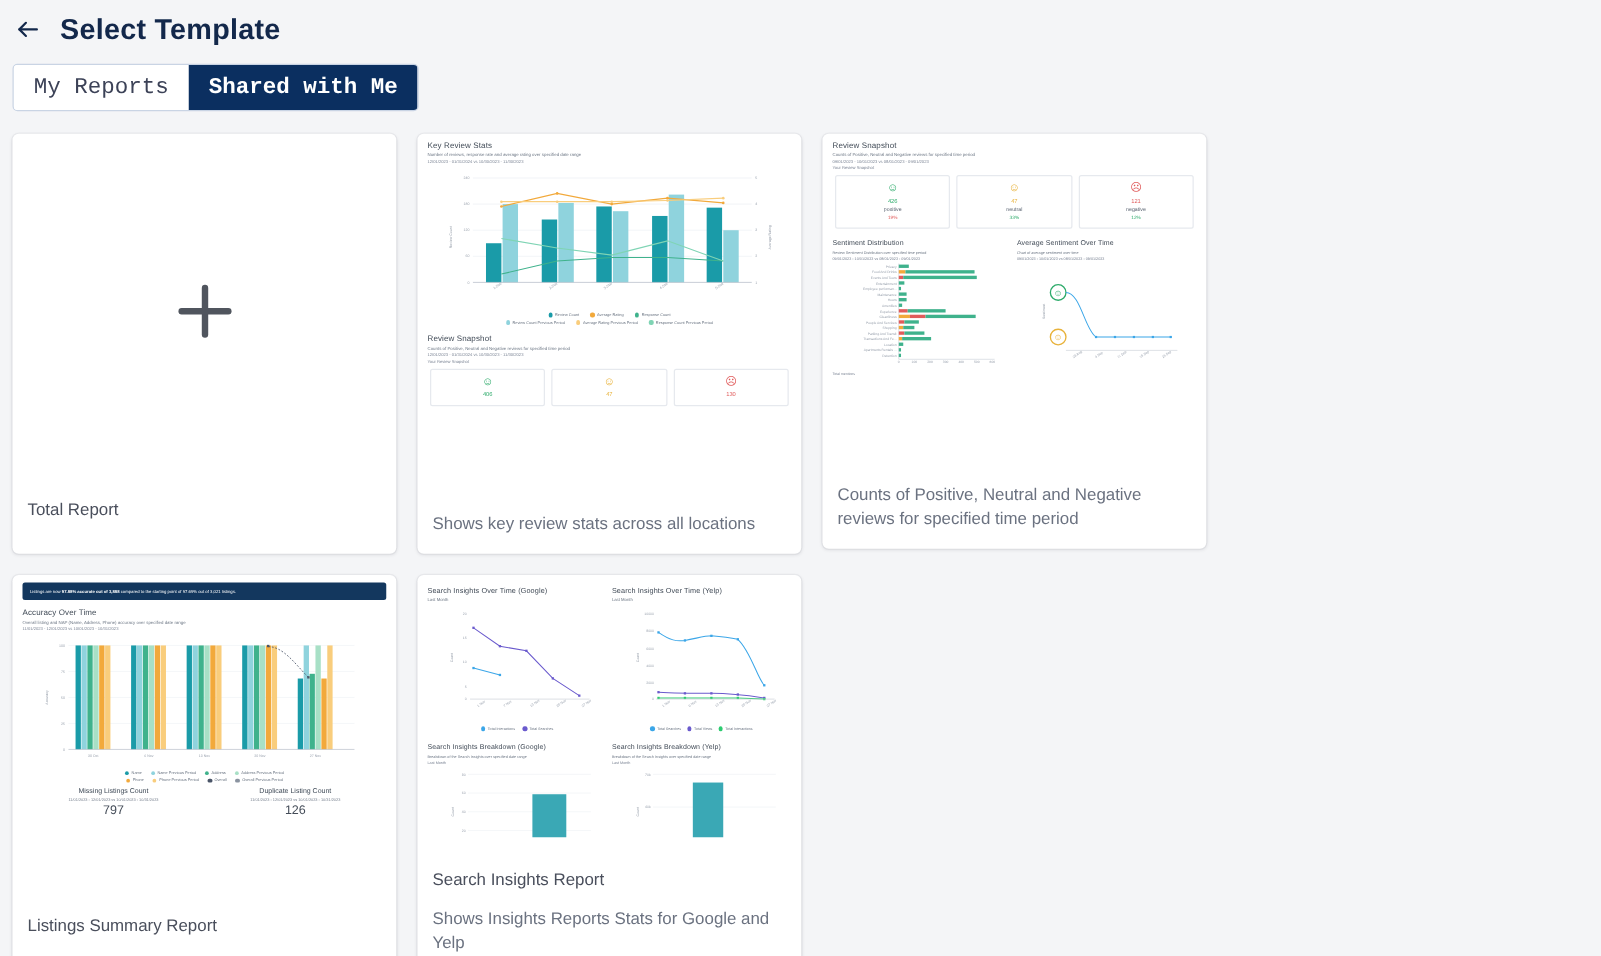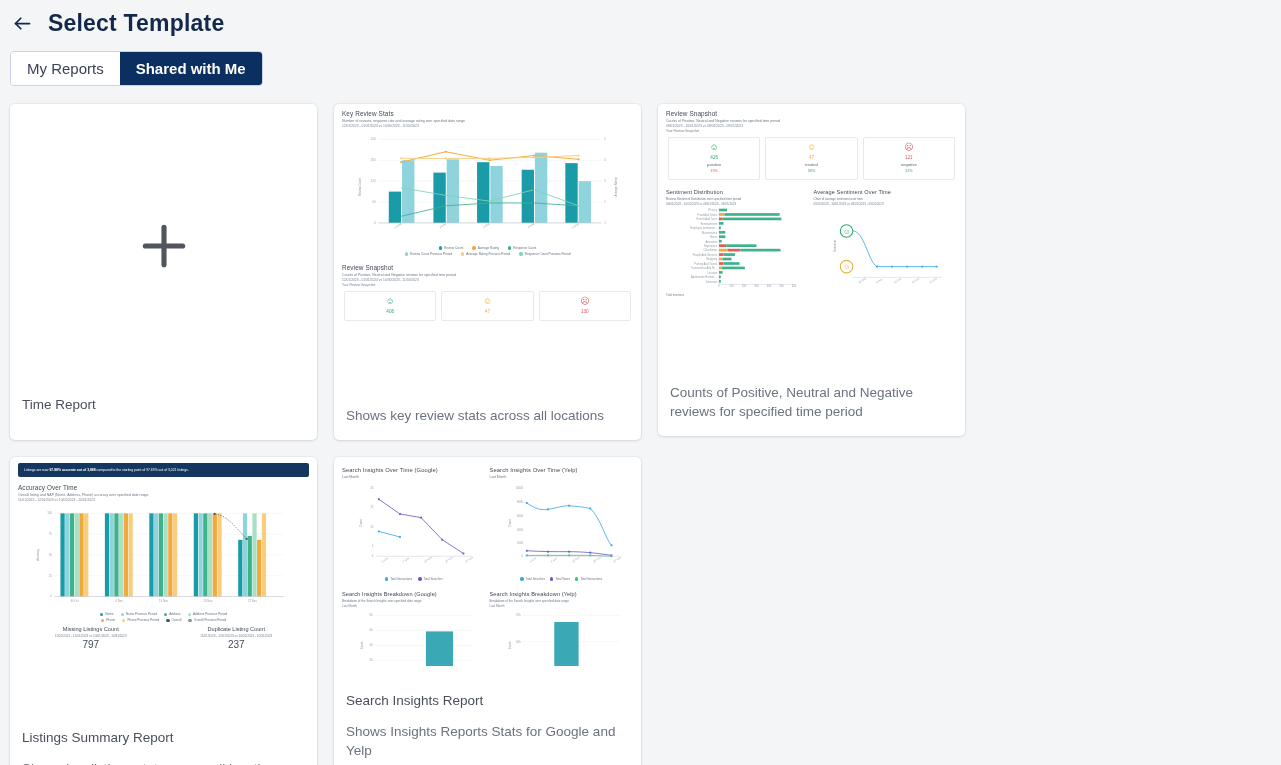--- a/index.html
+++ b/index.html
@@ -23,22 +23,22 @@
     font-size: 23px; font-weight: bold; color: #13284b; letter-spacing: .2px; text-align: right;
   }
 
   
   .tab-group {
     display: inline-flex; margin: 14px 0 0 10px;
     border: 1px solid #c9d4e4; border-radius: 4px; overflow: hidden;
     background: #fff;
   }
   .tab-btn {
-    font-size: 15px; padding: 9px 16px; cursor: pointer; background: #fff;
-    color: #3c4257; border: none; font-family: Liberation Sans, sans-serif; line-height: 1;
+    font-size: 18px; padding: 9px 16px; cursor: pointer; background: #fff;
+    color: #3c4257; border: none; font-family: Liberation Mono, monospace; line-height: 1;
   }
   .tab-btn.active { background: #0b2f60; color: #fff; font-weight: bold; }
 
   
   .card-grid {
     display: flex; flex-wrap: wrap; gap: 17px; padding: 18px 10px 0 10px;
   }
   .tpl-card {
     width: 307px; background: #fff; border-radius: 5px;
     box-shadow: 0 1px 3px rgba(16,24,40,.10), 0 0 0 1px rgba(16,24,40,.04);
@@ -120,21 +120,21 @@
 <div class="card-grid">
 
   <div class="tpl-card tall">
     <div class="blank-body">
       <svg class="plus-icon" width="56" height="56" viewBox="0 0 24 24" fill="none" stroke="currentColor" stroke-width="2.2" stroke-linecap="round">
         <line x1="12" y1="4" x2="12" y2="20"></line>
           <line x1="4" y1="12" x2="20" y2="12"></line>
         </svg>
     </div>
     <div class="card-foot">
-      <div class="card-name">Time Report</div>
+      <div class="card-name">Total Report</div>
     </div>
   </div>
 
   <div class="tpl-card tall">
     <div class="card-thumb">
 
       <div class="mini-title">Key Review Stats</div>
       <div class="mini-sub">Number of reviews, response rate and average rating over specified date range</div>
       <div class="mini-sub2">12/01/2023 - 01/31/2024 vs 10/30/2023 - 11/30/2023</div>
 
@@ -514,21 +514,21 @@
 
       <div class="kpi-row">
         <div class="kpi">
           <div class="kpi-title">Missing Listings Count</div>
           <div class="kpi-sub">11/01/2023 - 12/01/2023 vs 10/01/2023 - 10/31/2023</div>
           <div class="kpi-val">797</div>
         </div>
         <div class="kpi">
           <div class="kpi-title">Duplicate Listing Count</div>
           <div class="kpi-sub">11/01/2023 - 12/01/2023 vs 10/01/2023 - 10/31/2023</div>
-          <div class="kpi-val">237</div>
+          <div class="kpi-val">126</div>
         </div>
       </div>
     </div>
     <div class="card-foot">
       <div class="card-name">Listings Summary Report</div>
       <div class="card-desc">Shows key listings stats across all locations</div>
     </div>
   </div>
 
   <div class="tpl-card" style="height:318px">

